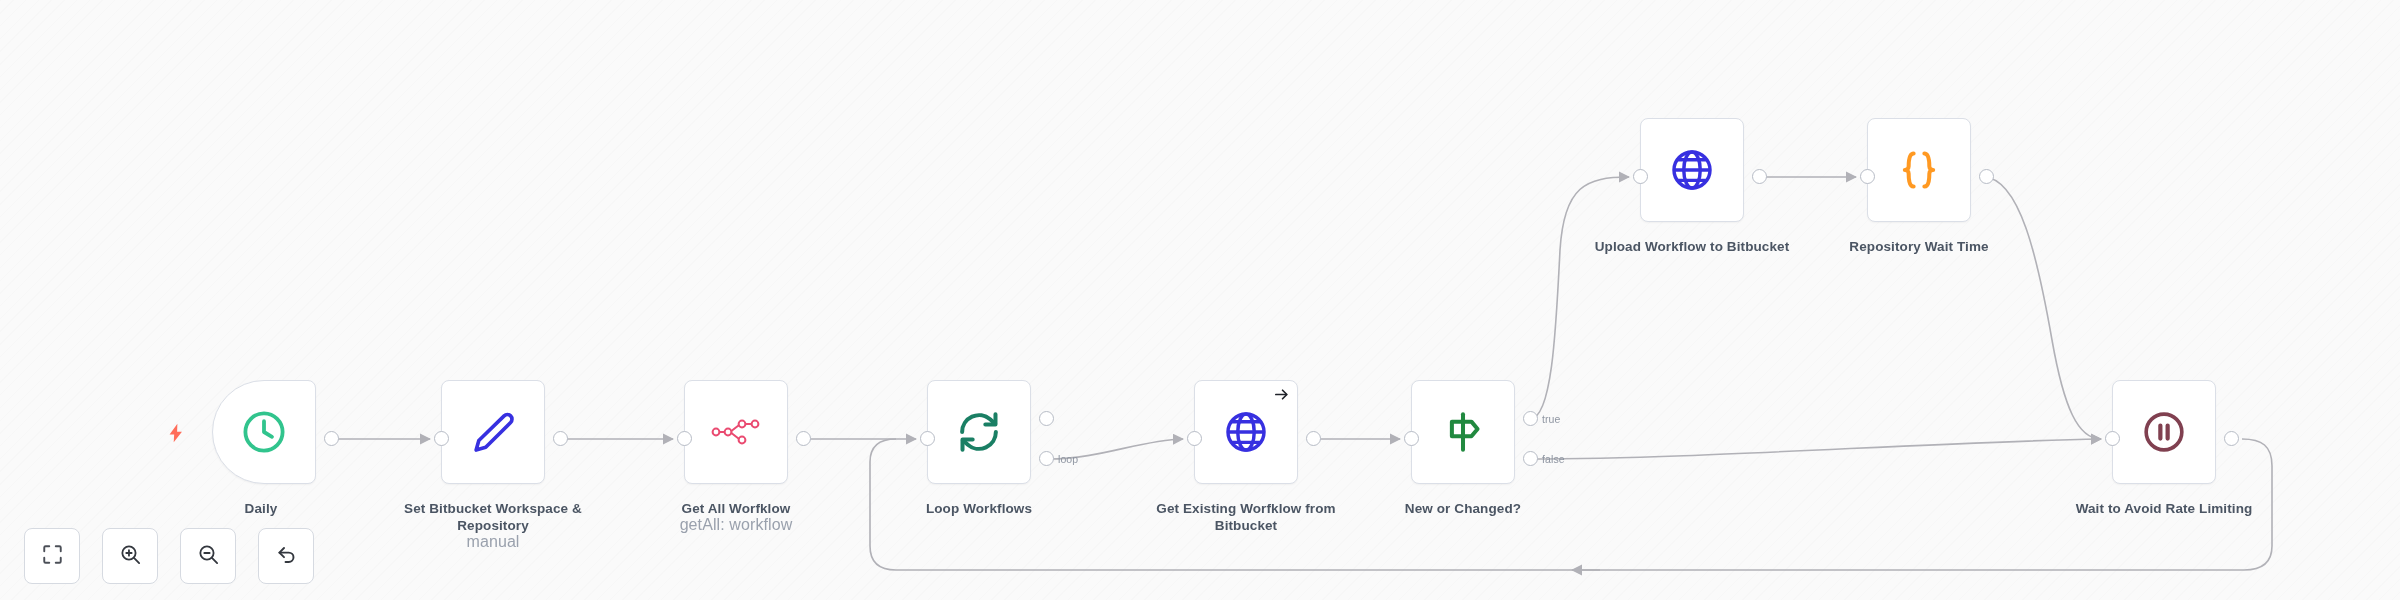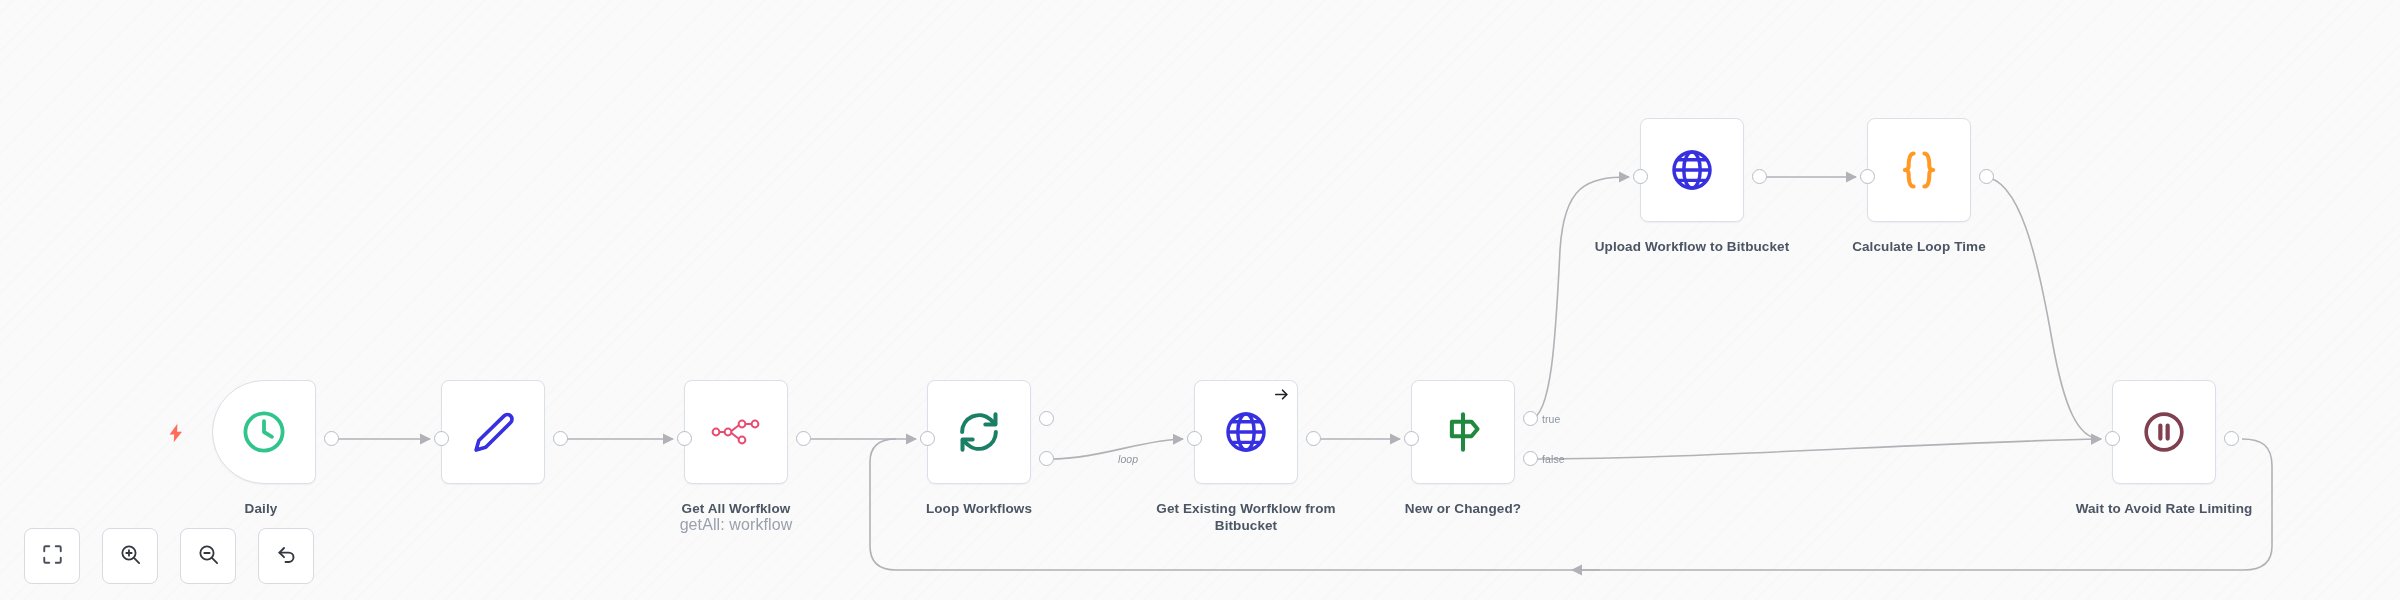--- a/index.html
+++ b/index.html
@@ -159,20 +159,24 @@
 
   <div class="node" style="left:441px; top:380px;">
     <span class="glyph">
       <svg width="46" height="46" viewBox="0 0 24 24" fill="none" stroke="#3730e0" stroke-width="1.9" stroke-linecap="round" stroke-linejoin="round">
         <path d="M17.8 3.6 a2.4 2.4 0 0 1 3.4 3.4 L8.2 20 L3.2 21.4 L4.6 16.4 z"></path>
       </svg>
     </span>
   </div>
   <span class="port" style="left:434px; top:431px;"></span>
   <span class="port" style="left:553px; top:431px;"></span>
+  <div class="node-label" style="left:378px; top:492px;">
+    <span>Set Bitbucket Workspace &amp; Repository</span>
+    <span class="node-sublabel">manual</span>
+  </div>
 
   <div class="node" style="left:684px; top:380px;">
     <span class="glyph">
       <svg width="50" height="32" viewBox="0 0 50 32" fill="none" stroke="#ea4b71" stroke-width="2">
         <circle cx="5" cy="16" r="3.4"></circle>
         <circle cx="17" cy="16" r="3.4"></circle>
         <circle cx="31" cy="8" r="3.4"></circle>
         <circle cx="31" cy="24" r="3.4"></circle>
         <circle cx="44" cy="8" r="3.4"></circle>
         <path d="M8.4 16 H13.6 M20.4 15 L27.8 9.2 M20.4 17 L27.8 22.8 M34.4 8 H40.6"></path>
@@ -192,21 +196,21 @@
         <path d="M3.2 12 a8.8 8.8 0 0 1 14.6 -6.6 l2.6 2.3"></path>
         <path d="M20.8 12 a8.8 8.8 0 0 1 -14.6 6.6 l-2.6 -2.3"></path>
         <path d="M20.6 2.8 V8.1 H15.3"></path>
         <path d="M3.4 21.2 V15.9 H8.7"></path>
       </svg>
     </span>
   </div>
   <span class="port" style="left:920px; top:431px;"></span>
   <span class="port" style="left:1039px; top:411px;"></span>
   <span class="port" style="left:1039px; top:451px;"></span>
-  <span class="port-label" style="left:1118px; top:453px;font-style:italic;">loop</span>
+  <span class="port-label" style="left:1058px; top:453px;">loop</span>
   <div class="node-label" style="left:864px; top:492px;">
     <span>Loop Workflows</span>
   </div>
 
   <div class="node" style="left:1194px; top:380px;">
     <span class="badge-arrow">
       <svg width="17" height="17" viewBox="0 0 24 24" fill="none" stroke="#20232a" stroke-width="2.4" stroke-linecap="round" stroke-linejoin="round">
         <path d="M4 12 H19"></path>
           <path d="M13.5 6 L19.5 12 L13.5 18"></path>
       </svg>
@@ -261,21 +265,21 @@
     <span class="glyph">
       <svg width="46" height="46" viewBox="0 0 24 24" fill="none" stroke="#ff9922" stroke-width="2.1" stroke-linecap="round" stroke-linejoin="round">
         <path d="M9.2 3.4 C6.6 3.4 6.6 8.4 6.6 10.2 C6.6 11.4 5.6 12 4.6 12 C5.6 12 6.6 12.6 6.6 13.8 C6.6 15.6 6.6 20.6 9.2 20.6"></path>
         <path d="M14.8 3.4 C17.4 3.4 17.4 8.4 17.4 10.2 C17.4 11.4 18.4 12 19.4 12 C18.4 12 17.4 12.6 17.4 13.8 C17.4 15.6 17.4 20.6 14.8 20.6"></path>
       </svg>
     </span>
   </div>
   <span class="port" style="left:1860px; top:169px;"></span>
   <span class="port" style="left:1979px; top:169px;"></span>
   <div class="node-label" style="left:1804px; top:230px;">
-    <span>Calculate Loop Time</span>
+    <span>Repository Wait Time</span>
   </div>
 
   <div class="node" style="left:2112px; top:380px;">
     <span class="glyph">
       <svg width="46" height="46" viewBox="0 0 24 24" fill="none" stroke="#804050" stroke-width="1.9" stroke-linecap="round">
         <circle cx="12" cy="12" r="9.3"></circle>
         <path d="M10.1 8.6 V15.4 M13.9 8.6 V15.4" stroke-width="2.2"></path>
       </svg>
     </span>
   </div>

